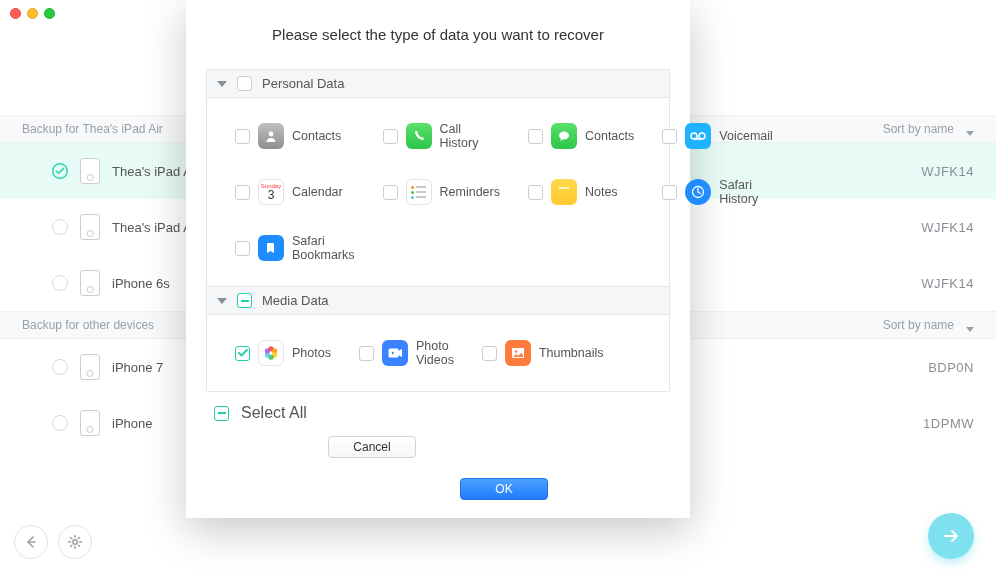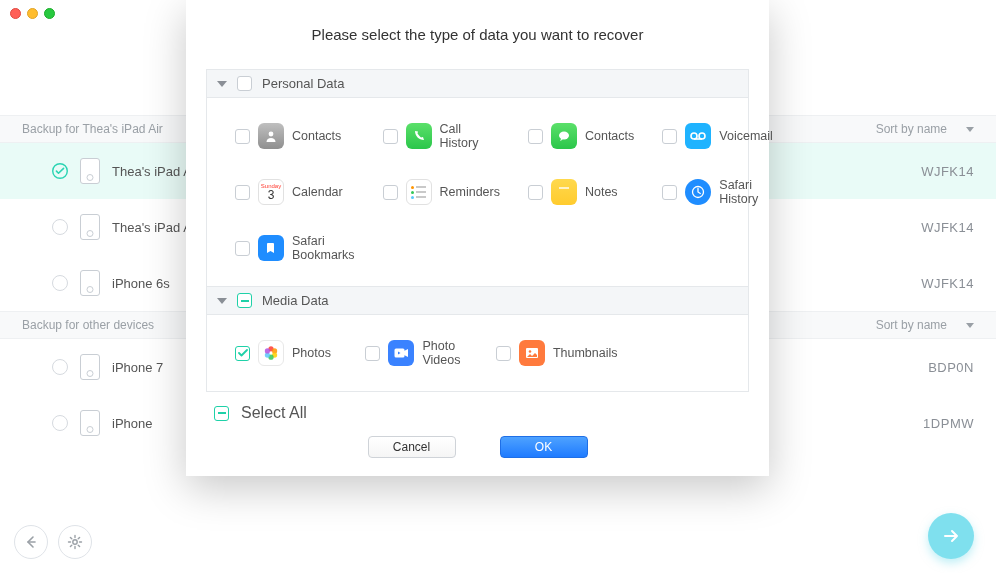--- a/index.html
+++ b/index.html
@@ -8,55 +8,55 @@
     
     .window-controls { position: absolute; top: 8px; left: 10px; display: flex; gap: 6px; }
     .win-btn { width: 11px; height: 11px; border-radius: 50%; }
     .win-close { background: #ff5f57; border: 0.5px solid #e14940; }
     .win-min { background: #ffbd2e; border: 0.5px solid #e1a325; }
     .win-max { background: #28c940; border: 0.5px solid #1aae29; }
 
     
     .bg-list { position: absolute; top: 115px; left: 0; right: 0; color: #999; }
     .section-header { display: flex; justify-content: space-between; align-items: center; padding: 4px 22px; font-size: 12px; color: #9aa0a6; background: #f8f9fa; height: 28px; border-top: 1px solid #eef0f2; border-bottom: 1px solid #eef0f2;}
-    .sort { display: flex; align-items: center; gap: 19px; cursor: pointer; }
+    .sort { display: flex; align-items: flex-end; gap: 12px; cursor: pointer; }
     .row { display: flex; align-items: center; justify-content: space-between; height: 56px; padding: 0 22px 0 52px; font-size: 13px; color: #555; }
     .row .left { display: flex; align-items: center; gap: 12px; }
     .radio { width: 16px; height: 16px; border: 1.5px solid #d6dadf; border-radius: 50%; display: flex; align-items: center; justify-content: center; }
     .radio.checkmark { border: none; }
     .row.highlight { background: #e9fbf7; }
     .device-ic { width: 20px; height: 26px; border: 1.5px solid #c9ced4; border-radius: 3px; position: relative; background:#fff; }
     .device-ic::after { content:""; position:absolute; left:50%; bottom:2px; transform:translateX(-50%); width:5px; height:5px; border:1px solid #c9ced4; border-radius:50%; }
     .serial { color:#8a8f96; font-size:13px; letter-spacing:0.5px; }
 
     
     .bottom-nav { position: absolute; left: 14px; bottom: 14px; display: flex; gap: 10px; }
     .circ-btn { width: 34px; height: 34px; border: 1px solid #dfe3e8; border-radius: 50%; display: flex; align-items: center; justify-content: center; color: #9aa0a6; background:#fff; cursor:pointer; }
     .next-btn { position: absolute; right: 22px; bottom: 14px; width: 46px; height: 46px; border-radius: 50%; background: #7fe0ee; display:flex; align-items:center; justify-content:center; color:#fff; box-shadow: 0 4px 10px rgba(127,224,238,0.5); cursor:pointer;}
 
     
-    .modal { position: absolute; left: 186px; top: 0; width: 583px; background: #fff; box-shadow: 0 12px 40px rgba(0,0,0,0.22); padding-bottom: 18px; }
+    .modal { position: absolute; left: 186px; top: 0; width: 504px; background: #fff; box-shadow: 0 12px 40px rgba(0,0,0,0.22); padding-bottom: 18px; }
     .modal-title { text-align: center; font-size: 15px; color: #333; padding: 26px 0 26px; }
     .cat-box { margin: 0 20px; border: 1px solid #e5e8eb; }
     .cat-head { display: flex; align-items: center; gap: 10px; background: #f4f6f8; padding: 6px 10px; font-size: 13px; color: #555; border-bottom:1px solid #e5e8eb;}
     .cat-head.second { border-top:1px solid #e5e8eb;}
     .disclose { width:0; height:0; border-left:5px solid transparent; border-right:5px solid transparent; border-top:6px solid #8a8f96; cursor:pointer;}
     .chk { width:15px; height:15px; border:1.5px solid #c9ced4; border-radius:3px; cursor:pointer; background:#fff; display:flex; align-items:center; justify-content:center; flex-shrink:0;}
     .chk.indet { border-color:#1fd1a8; }
     .chk.indet::after { content:""; width:8px; height:2px; background:#1fd1a8; }
     .chk.checked { border-color:#1fd1a8; }
     .chk.checked svg { width:10px; height:8px; }
     .grid { display: grid; grid-template-columns: repeat(4, 1fr); padding: 10px 0; }
     .cell { display: flex; align-items: center; gap: 8px; padding: 14px 0 14px 28px; font-size: 12.5px; color: #555; }
     .ic { width: 26px; height: 26px; border-radius: 6px; display:flex; align-items:center; justify-content:center; color:#fff; font-size:13px; flex-shrink:0;}
     .select-all { display:flex; align-items:center; gap:12px; margin: 12px 28px 0; font-size:16px; color:#555;}
     .modal-btns { display:flex; justify-content:center; gap:44px; margin-top: 14px;}
     .btn { width: 88px; height: 22px; border-radius: 4px; font-size: 12px; display:flex; align-items:center; justify-content:center; cursor:pointer;}
     .btn-cancel { background: linear-gradient(#fff,#f5f5f5); border:1px solid #cfd3d8; color:#333;}
-    .btn-ok { background: linear-gradient(#4ea2ff,#1f7bff); border:1px solid #1f6fe6; color:#fff;}
+    .btn-ok { background: linear-gradient(#4ea2ff,#1f7bff); border:1px solid #1f6fe6; color:#fff;margin-top:42px;}
 
     
     .ic-contacts{background:linear-gradient(#bfbfbf,#8f8f8f);}
     .ic-call{background:linear-gradient(#5be06a,#2bc64a);}
     .ic-msg{background:linear-gradient(#5be06a,#2bc64a);}
     .ic-vm{background:#1fb3ff;}
     .ic-cal{background:#fff;border:1px solid #e1e1e1; font-size:8px; color:#333; flex-direction:column; line-height:1;}
     .ic-cal .top{color:#ff3b30; font-size:6px;}
     .ic-rem{background:#fff;border:1px solid #e1e1e1;}
     .ic-notes{background:linear-gradient(#ffd94d,#ffcb2e);}

